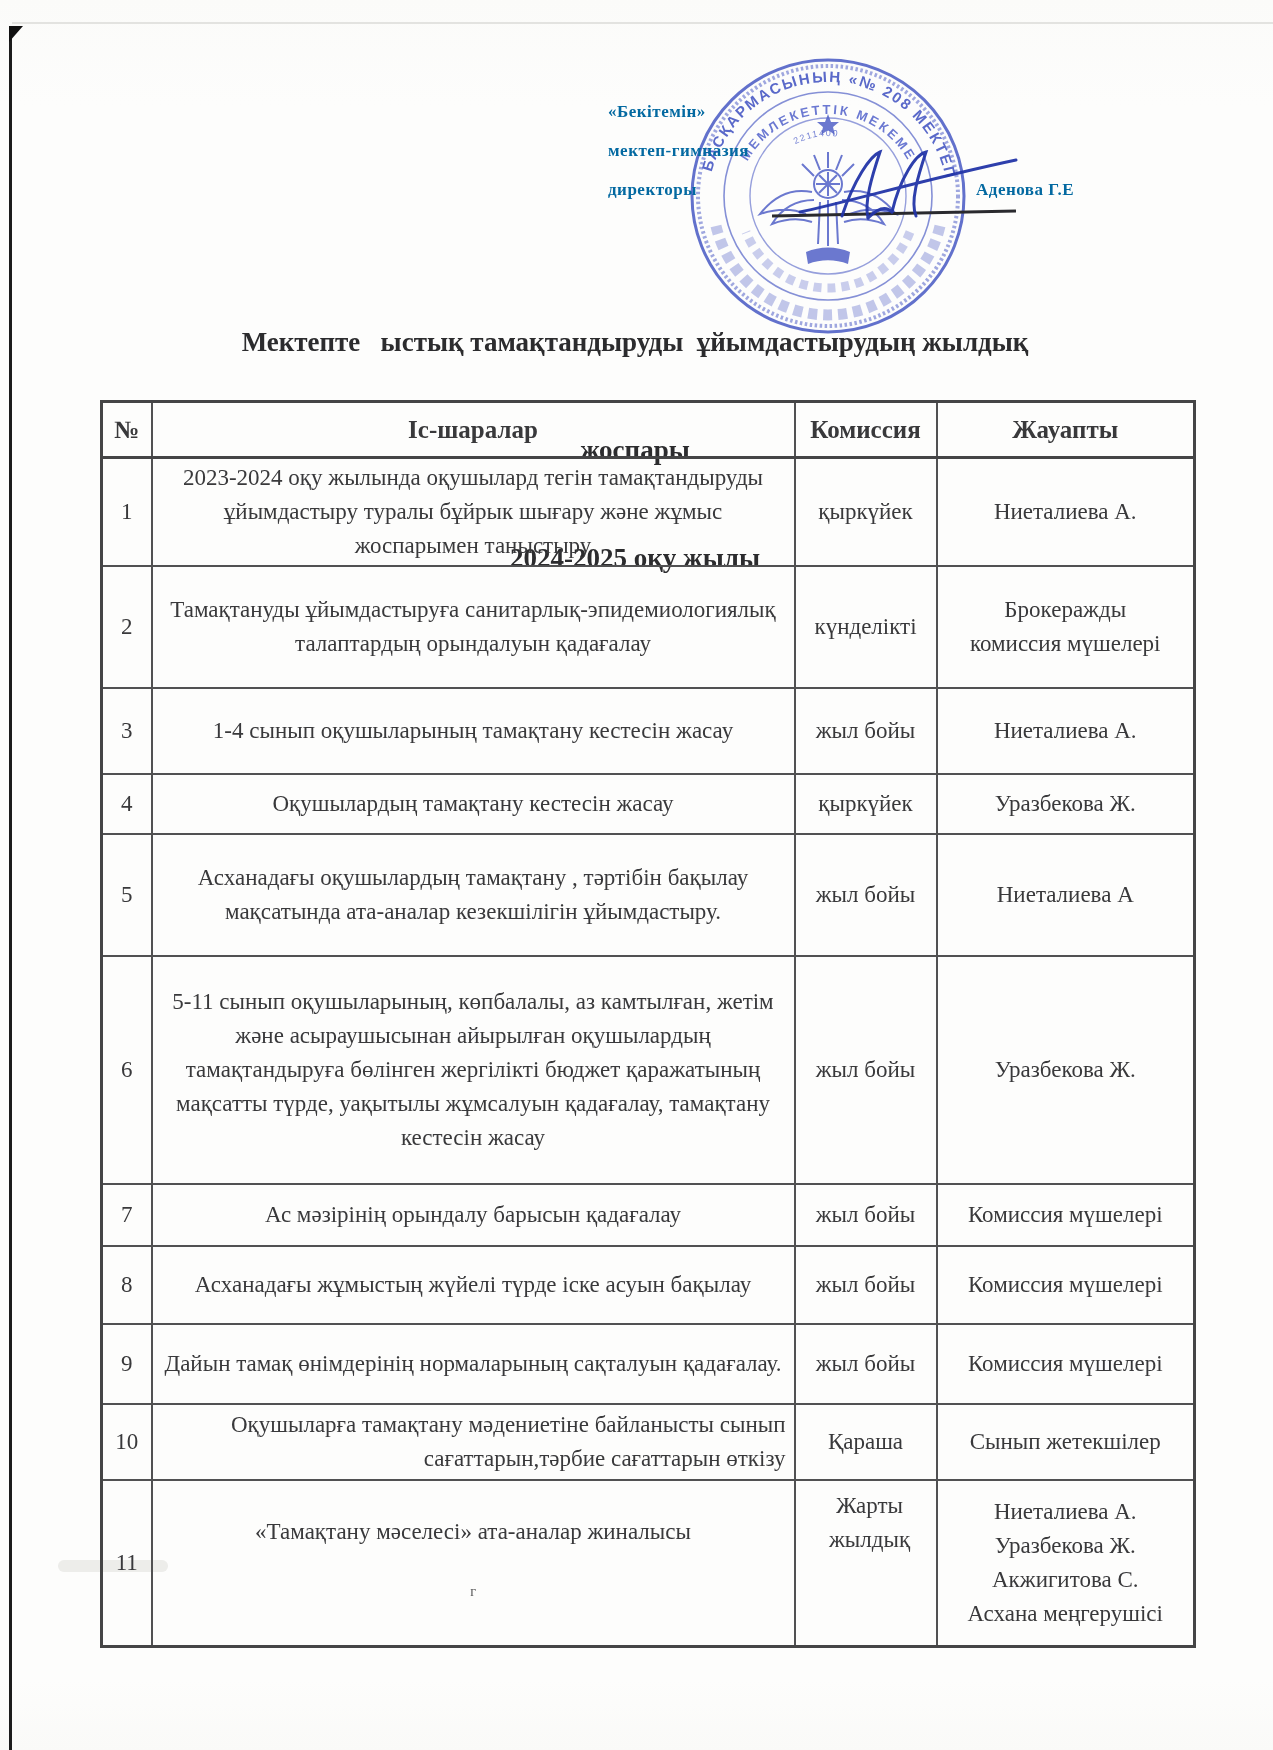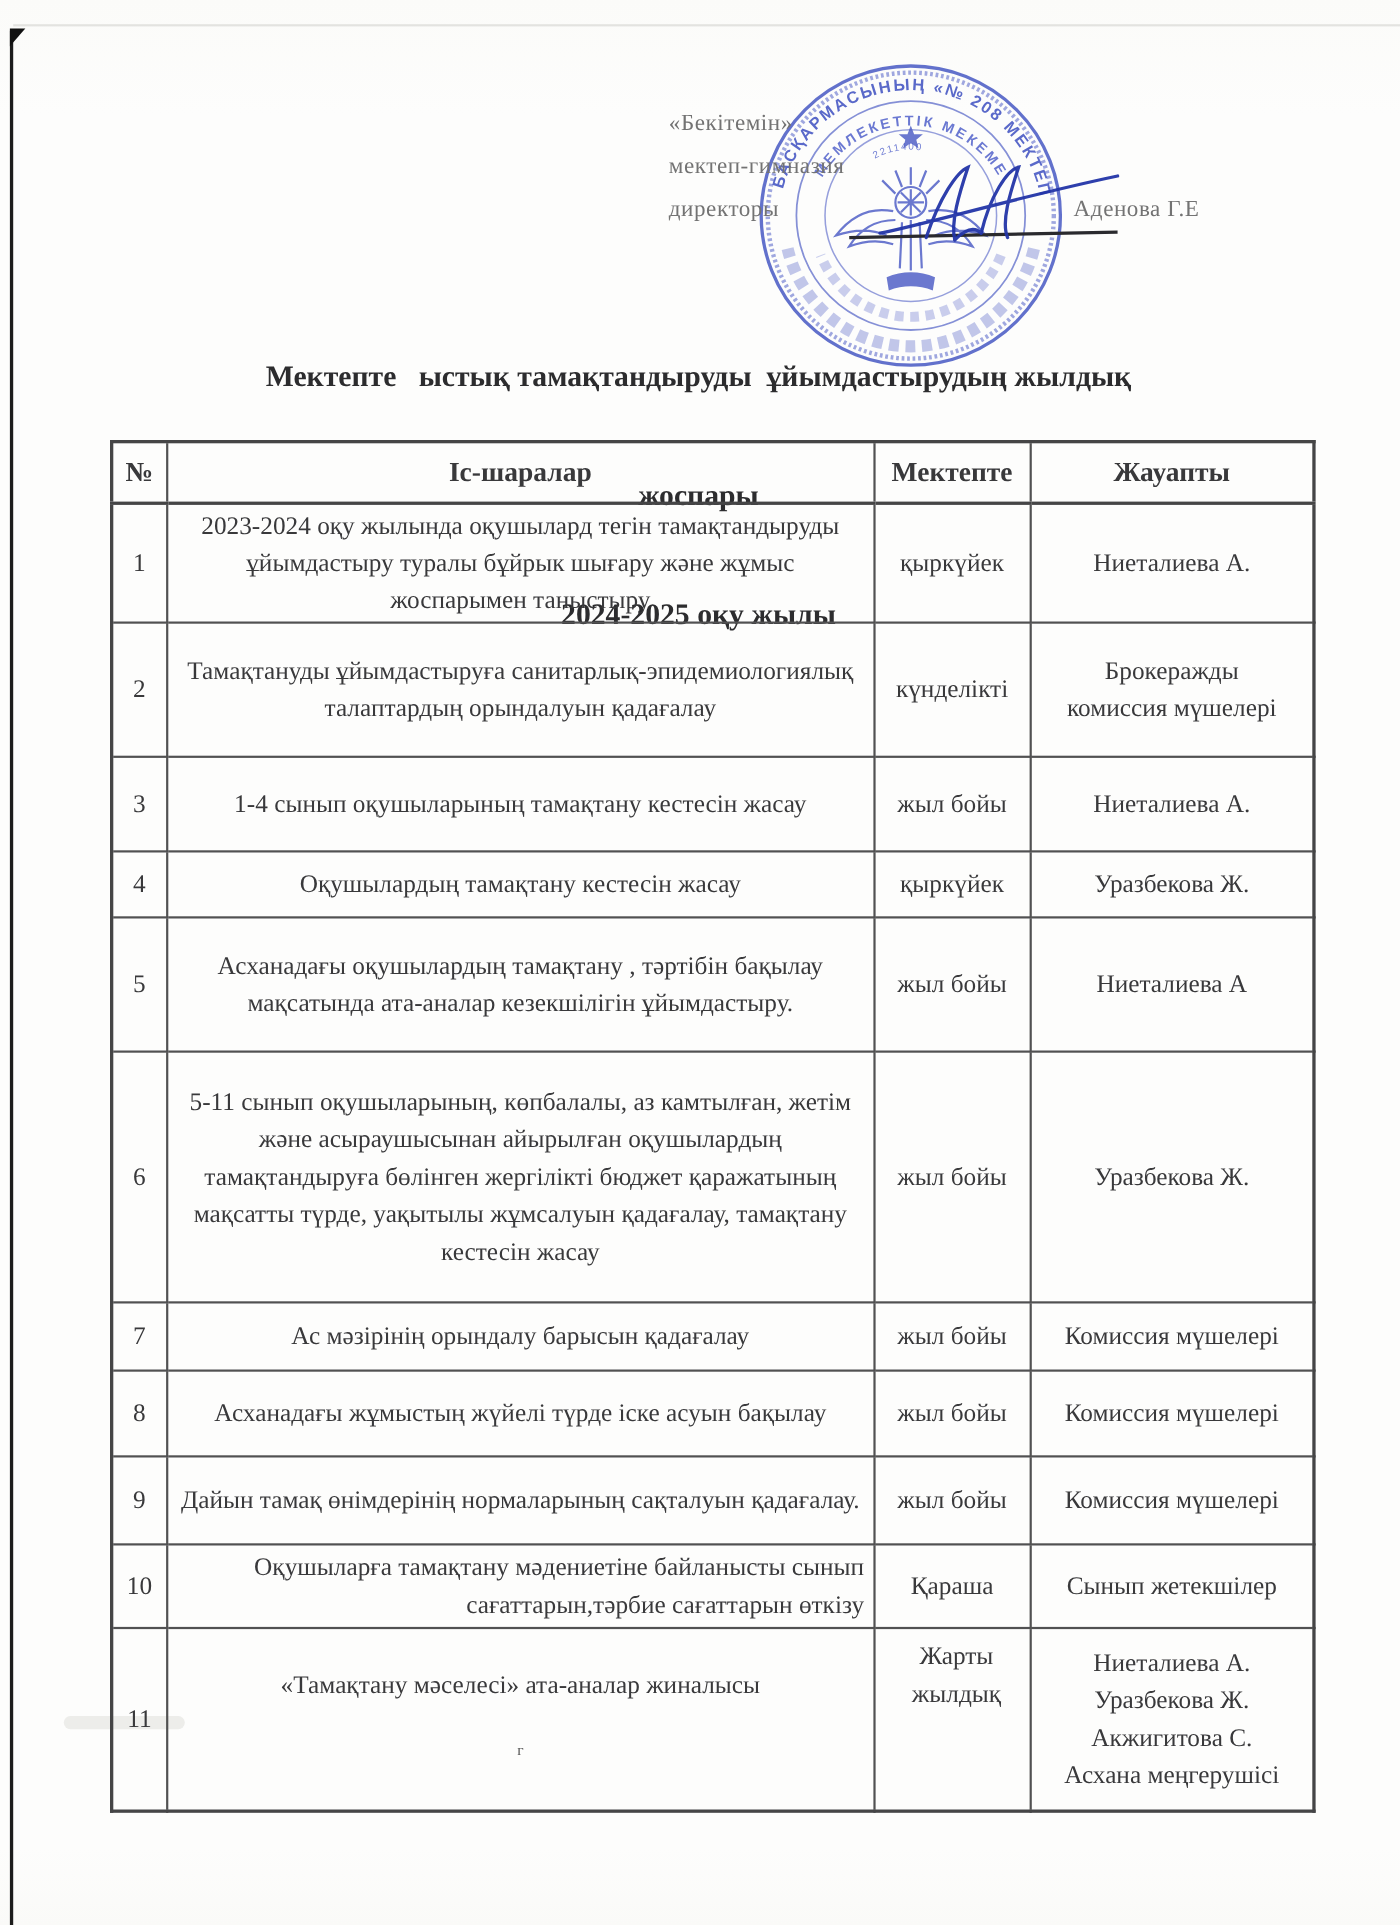--- a/index.html
+++ b/index.html
@@ -35,21 +35,21 @@
   
   .stamp {
     position:absolute; left:688px; top:56px; width:280px; height:280px;
     opacity:.92; pointer-events:none;
   }
   .stamp text { font-family:"Liberation Sans","DejaVu Sans",sans-serif; }
 
   
   .approval {
     position:absolute; left:608px; top:92px; width:560px;
-    font-size:21px; font-weight:normal; color:#737373; line-height:39px;
+    font-size:17px; font-weight:bold; color:#0369a1; line-height:39px;
     letter-spacing:.5px;
   }
   .approval .row3 { position:relative; }
   .approval .director-name { position:absolute; left:368px; top:0; white-space:nowrap;text-align:right; }
   .sig-underline {
     position:absolute; left:772px; top:212px; width:244px; height:3px;
     background:#2a2a2e; transform:rotate(-1.2deg);
   }
   .signature { position:absolute; left:780px; top:120px; width:260px; height:110px; }
 
@@ -174,21 +174,21 @@
   <colgroup>
       <col style="width:50px">
       <col style="width:643px">
       <col style="width:142px">
       <col style="width:258px">
     </colgroup>
   <thead>
     <tr>
       <th>№</th>
       <th>Іс-шаралар</th>
-      <th>Мектепте</th>
+      <th>Комиссия</th>
       <th>Жауапты</th>
     </tr>
   </thead>
   <tbody>
     <tr class="h-r1">
       <td class="cell-no">1</td>
       <td class="cell-activity">2023-2024 оқу жылында   оқушылард тегін тамақтандыруды ұйымдастыру туралы бұйрык шығару және жұмыс жоспарымен таныстыру</td>
       <td class="cell-term">қыркүйек</td>
       <td class="cell-resp multiline">Ниеталиева А.</td>
     </tr>

